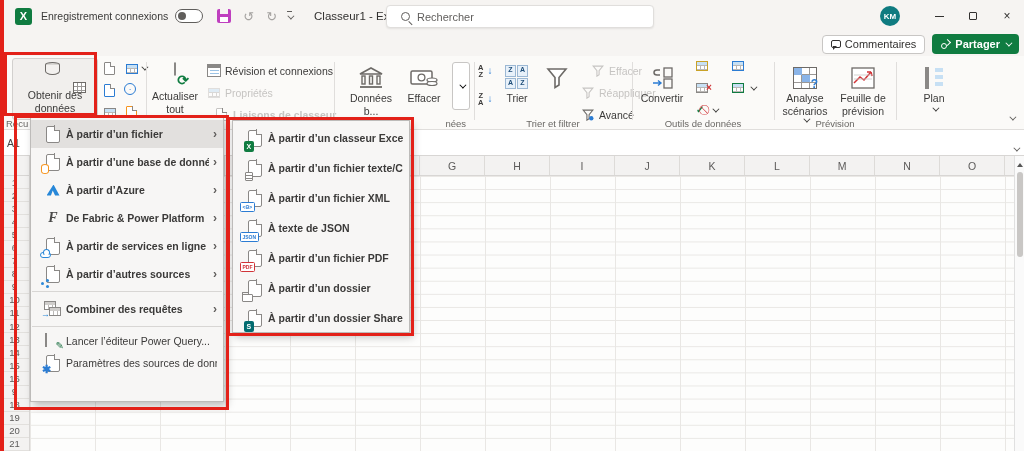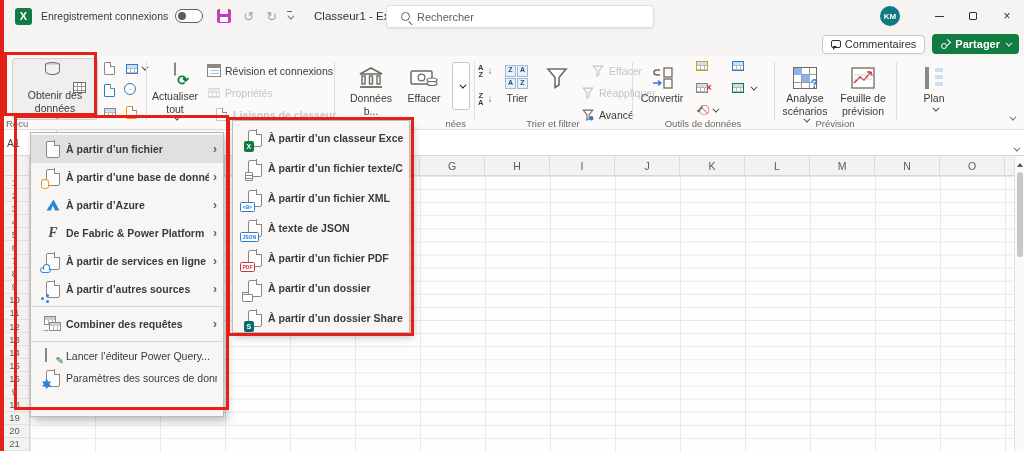--- a/index.html
+++ b/index.html
@@ -81,21 +81,21 @@
   .rowhead { height:13.1px; border-bottom:1px solid #e2e0dd; font-size:9.5px; color:#5c5b5a; display:flex; align-items:center; justify-content:center; }
   .grid { position:absolute; left:30px; top:20px; right:10px; bottom:0; background:
       linear-gradient(to right, #e9e7e4 1px, transparent 1px) 0 0/65px 100%,
       linear-gradient(to bottom, #e9e7e4 1px, transparent 1px) 0 0/100% 13.1px, #fdfdfc; }
   .vscroll { position:absolute; right:0; top:0; width:10px; bottom:0; background:#fafafa; border-left:1px solid #e0e0e0; }
   .vscroll .arr { position:absolute; top:4px; left:2px; width:0; height:0; border:3px solid transparent; border-bottom:4px solid #555; }
   .vscroll .thumb { position:absolute; top:16px; left:2px; width:6px; height:85px; background:#c9c7c5; border-radius:3px; }
 
   
   .menu-panel { position:absolute; background:#f7f6f5; border:1px solid #bdbbb9; box-shadow:3px 4px 8px rgba(0,0,0,.25); z-index:5; padding:2px 0; }
-  #get-data-menu { left:30px; top:132px; width:194px; height:285px; }
+  #get-data-menu { left:30px; top:117px; width:194px; height:285px; }
   #from-file-submenu { left:232px; top:120px; width:178px; height:213px; }
   .menu-item { display:flex; align-items:center; height:28px; padding:0 6px 0 9px; font-size:10.5px; font-weight:600; color:#3b3a39; }
   .menu-item.small { height:22px; font-weight:400; }
   .menu-item.hl { background:#e2e0de; }
   .mi-icon { width:26px; flex:none; position:relative; display:flex; align-items:center; justify-content:center; height:100%; }
   .mi-label { flex:1; white-space:nowrap; overflow:hidden; }
   .mi-sub { color:#605e5c; font-size:12px; margin-left:4px; }
   .menu-sep { height:1px; background:#d8d6d4; margin:3px 1px; }
   #from-file-submenu .menu-item { height:30px; }
 

